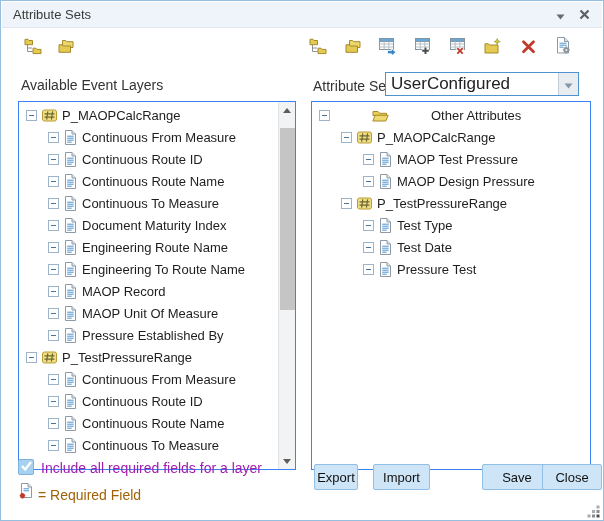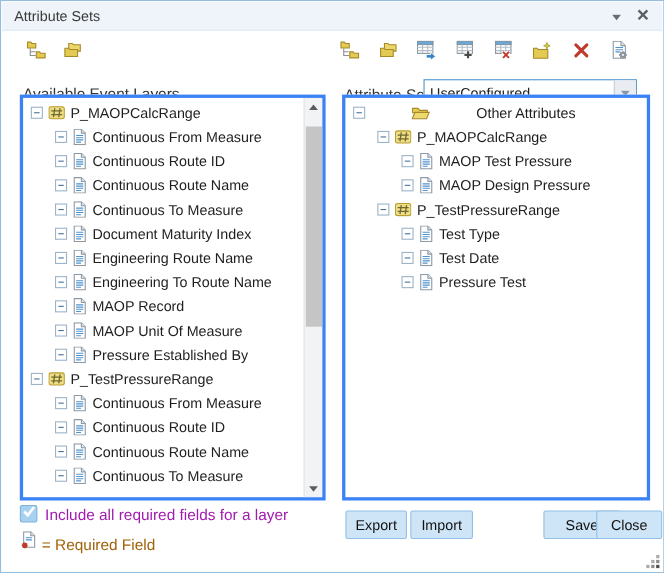--- a/index.html
+++ b/index.html
@@ -9,23 +9,23 @@
   .title{margin-left:11px;font-size:13px;color:#3a3a3a}
   .win-controls{position:absolute;right:10px;top:1px;height:26px;display:flex;align-items:center;gap:7px}
   .win-btn{width:17px;height:17px;display:flex;align-items:center;justify-content:center;cursor:pointer}
   .toolbar-left{position:absolute;left:21px;top:36px;display:flex;gap:11px}
   .toolbar-right{position:absolute;left:306px;top:36px;display:flex;gap:13px}
   .tool-btn{width:22px;height:22px;display:flex;align-items:center;justify-content:center;cursor:pointer}
   .section-label{position:absolute;font-size:14px;color:#333333;white-space:nowrap}
   #lbl-left{left:20px;top:76px}
   #lbl-attrset{left:312px;top:77px}
   .dropdown{position:absolute;left:384px;top:71px;width:194px;height:24px;border:1px solid #4f93ce;background:#fff;display:flex;align-items:stretch;cursor:pointer}
-  .dropdown-value{font-size:13px;color:#222;padding-left:5px;flex:1;display:flex;align-items:center;overflow:hidden;white-space:nowrap}
+  .dropdown-value{font-size:17px;color:#222;padding-left:5px;flex:1;display:flex;align-items:center;overflow:hidden;white-space:nowrap}
   .dropdown-btn{width:20px;background:#e9edf2;border-left:1px solid #c3cdd7;display:flex;align-items:center;justify-content:center}
-  .panel{position:absolute;top:85px;height:369px;border:3px solid #3b82f6;background:#fff;overflow:hidden}
+  .panel{position:absolute;top:100px;height:369px;border:1px solid #3b82f6;background:#fff;overflow:hidden}
   #left-panel{left:17px;width:278px}
   #right-panel{left:310px;width:280px}
   .tree{position:absolute;left:0;top:2px;overflow:hidden}
   #left-tree{right:18px}
   #right-tree{right:1px}
   .tree-row{height:22px;display:flex;align-items:center;white-space:nowrap;cursor:default}
   .expander{width:11px;height:11px;border:1px solid #9db3c8;background:#fff;position:relative;flex:none;margin-right:5px}
   .expander::after{content:"";position:absolute;left:2px;right:2px;top:4px;height:1px;background:#49749c}
   .tree-icon{flex:none;margin-right:5px;display:flex;align-items:center}
   .tree-label{font-size:13px;color:#1e1e1e}
@@ -33,23 +33,23 @@
   .sb-btn{position:absolute;left:0;width:100%;height:16px;display:flex;align-items:center;justify-content:center;cursor:pointer}
   .sb-up{top:0}.sb-down{bottom:0}
   .tri-up{width:0;height:0;border-left:4px solid transparent;border-right:4px solid transparent;border-bottom:5px solid #5c5c5c}
   .tri-down{width:0;height:0;border-left:4px solid transparent;border-right:4px solid transparent;border-top:5px solid #5c5c5c}
   .sb-thumb{position:absolute;left:1px;width:15px;top:26px;height:182px;background:#c5c5c5;cursor:pointer}
   .checkbox{position:absolute;left:17px;top:458px;width:16px;height:16px;background:#a7d1f0;border:1px solid #7fb2da;border-radius:2px;display:flex;align-items:center;justify-content:center;cursor:pointer}
   #check-label{left:40px;top:459px;color:#a21caf}
   .legend-icon{position:absolute;left:17px;top:482px}
   #legend-label{left:37px;top:486px;color:#a16207}
   .btn{position:absolute;top:463px;height:26px;background:#cde5f7;border:1px solid #92bfe6;border-radius:2px;font-size:13px;color:#111;display:flex;align-items:center;justify-content:center;font-family:inherit;cursor:pointer}
-  #btn-export{left:313px;width:56px}
+  #btn-export{left:313px;width:44px}
   #btn-import{left:372px;width:57px}
-  #btn-save{left:493px;width:70px}
+  #btn-save{left:481px;width:70px}
   #btn-close{left:541px;width:60px}
   .resize-grip{position:absolute;right:3px;bottom:3px;width:13px;height:13px;cursor:nwse-resize}
 </style>
 </head>
 <body>
 
 <div class="window">
 
   <div class="titlebar">
     <span class="title">Attribute Sets</span>

